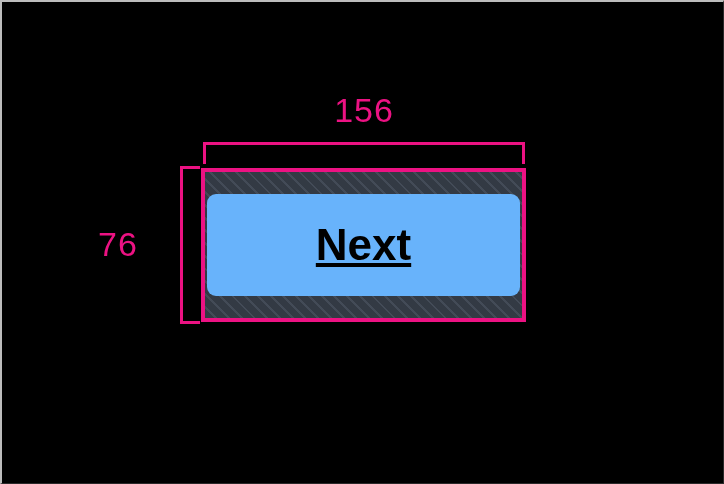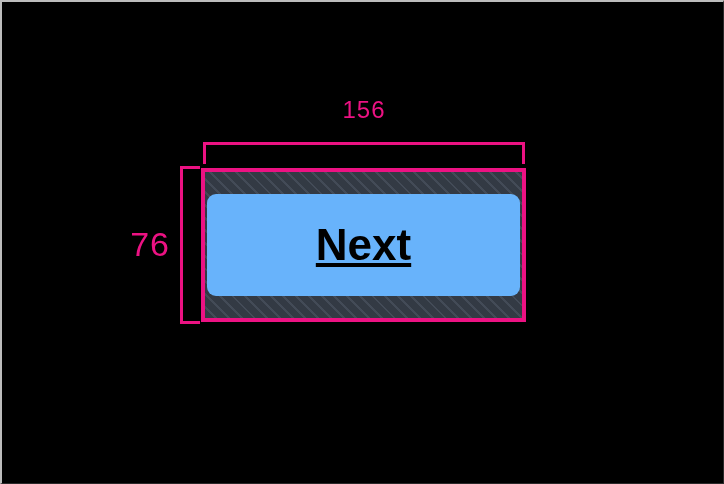--- a/index.html
+++ b/index.html
@@ -34,21 +34,21 @@
     box-sizing: border-box;
     pointer-events: none;
   }
   .dim-label-top {
     position: absolute;
     left: 201px;
     top: 88px;
     width: 322px;
     text-align: center;
     color: #ec1283;
-    font-size: 24px;
+    font-size: 34px;
     font-weight: 400;
     letter-spacing: 1px;
     line-height: 40px;
     white-space: nowrap;
   }
 
   
   .dim-bracket-left {
     position: absolute;
     left: 178px;
@@ -59,21 +59,21 @@
     border-top: 3px solid #ec1283;
     border-bottom: 3px solid #ec1283;
     box-sizing: border-box;
     pointer-events: none;
   }
   .dim-label-left {
     position: absolute;
     left: 96px;
     top: 222px;
     width: 72px;
-    text-align: right;
+    text-align: left;
     color: #ec1283;
     font-size: 34px;
     font-weight: 400;
     letter-spacing: 1px;
     line-height: 40px;
     white-space: nowrap;
   }
 
   
   .selection-box {

